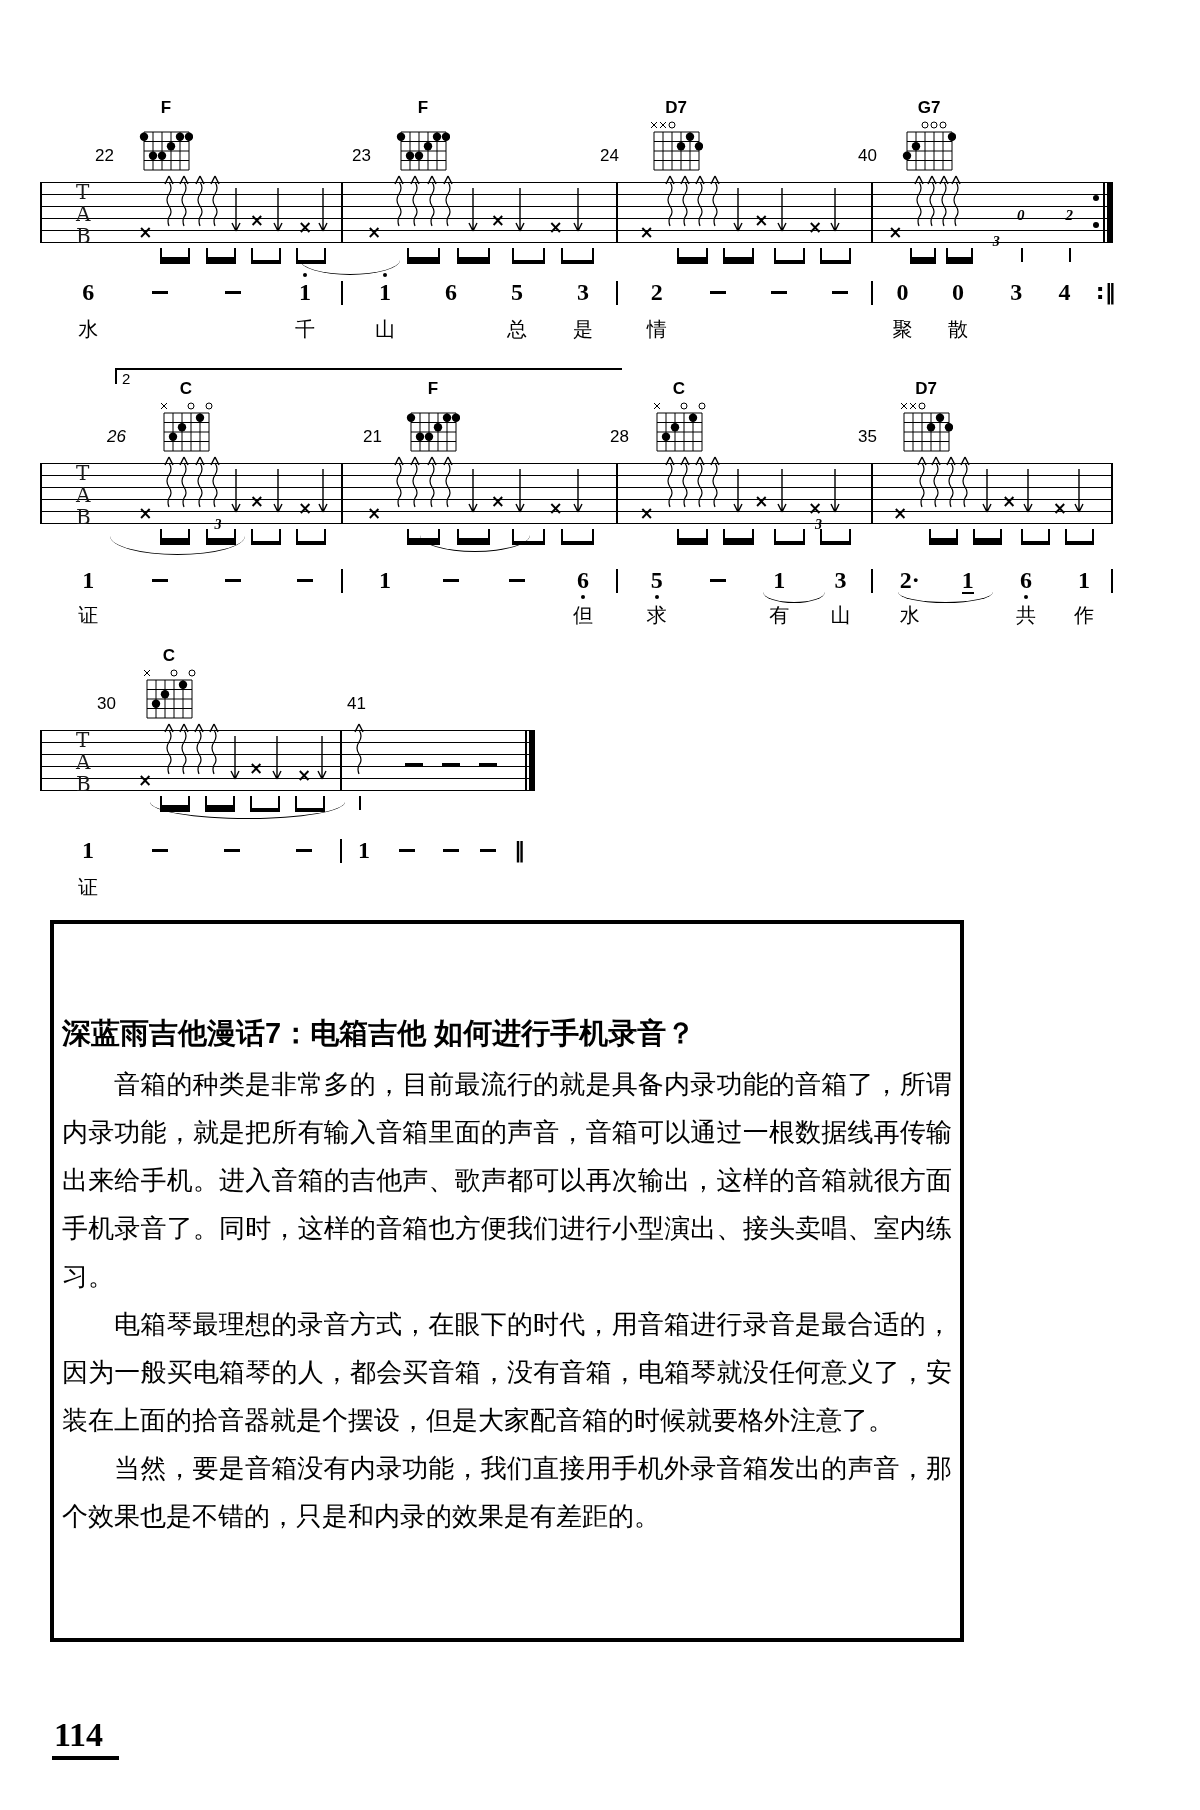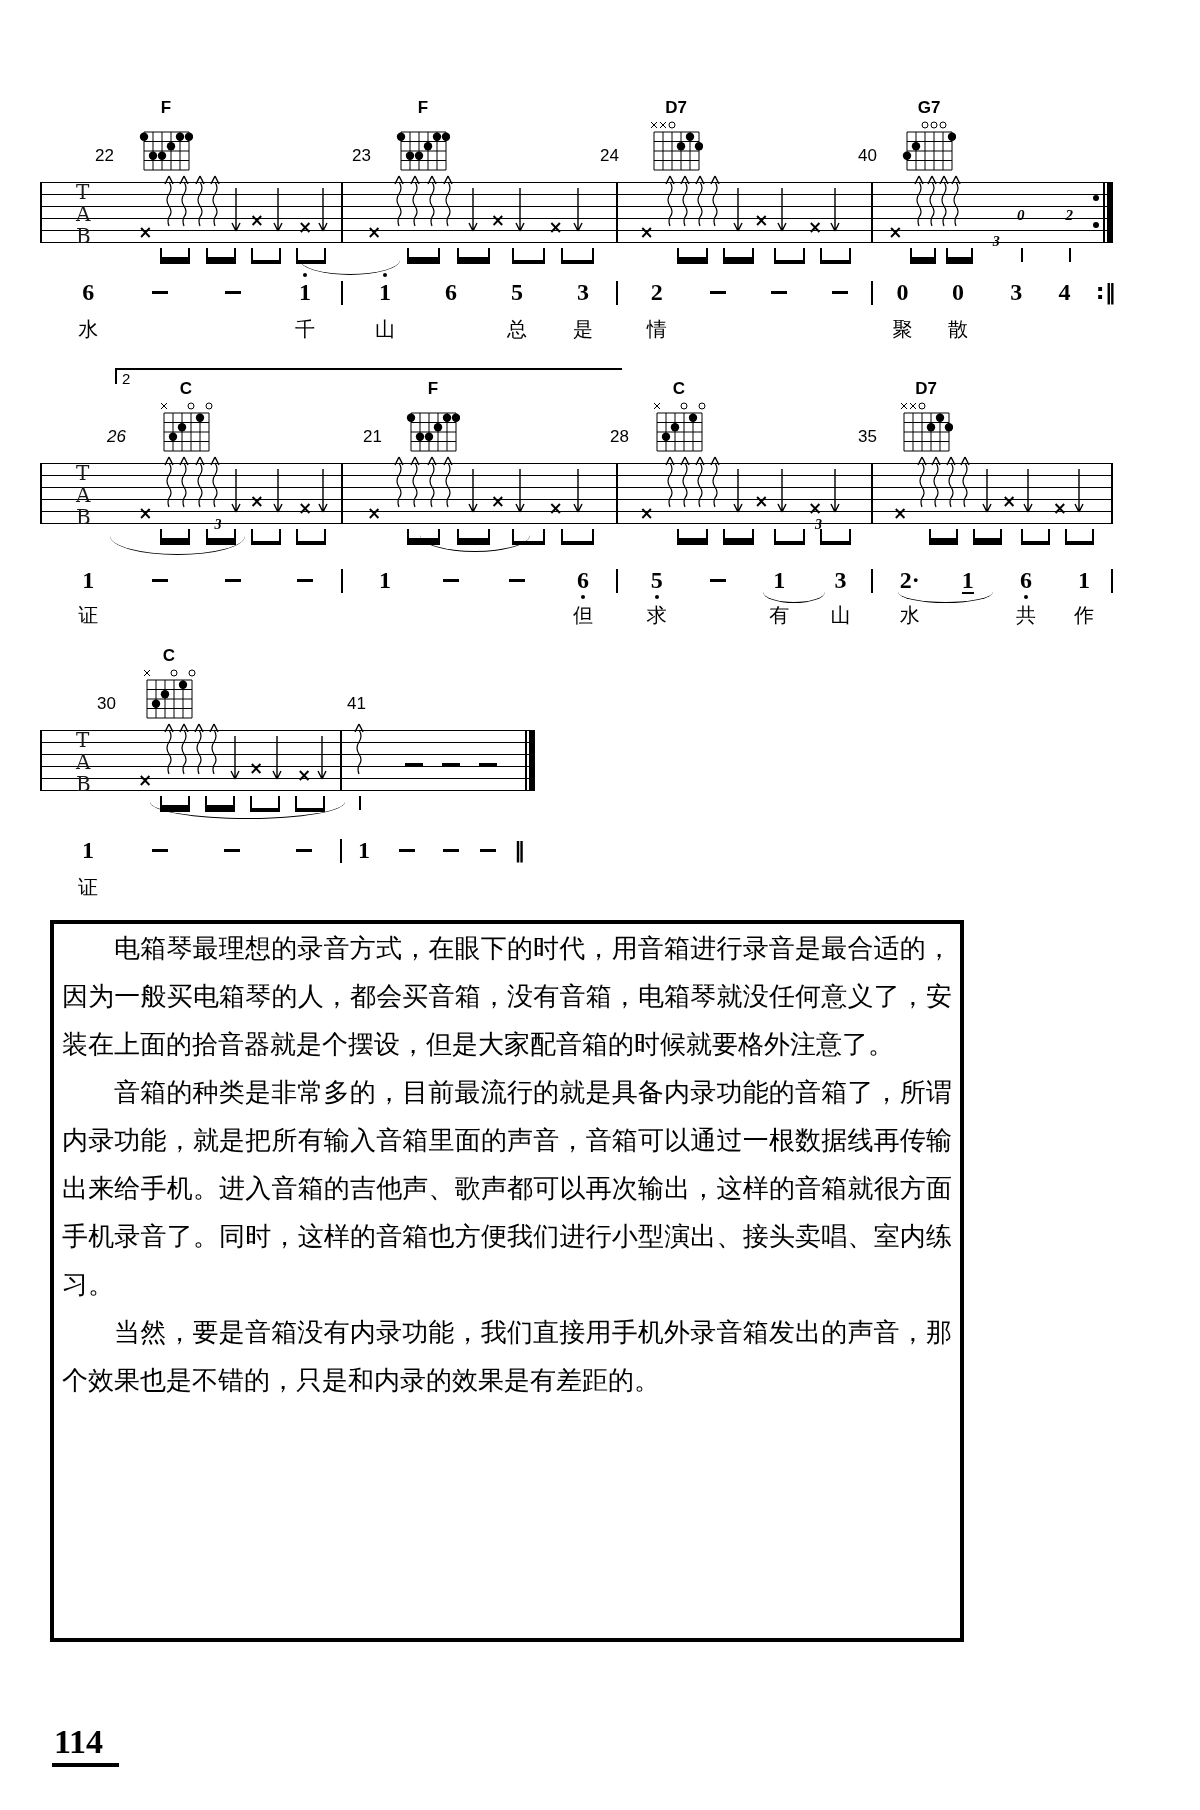--- a/index.html
+++ b/index.html
@@ -29,21 +29,21 @@
   .jn.u{border-bottom:2px solid #000;}
   .jbar{position:absolute;transform:translateX(-50%);font:bold 22px "DejaVu Sans",sans-serif;line-height:24px;}
   .jdash{position:absolute;width:16px;height:3px;background:#000;}
   .lyr{position:absolute;transform:translateX(-50%);font:20px "Liberation Serif",serif;line-height:22px;white-space:nowrap;}
   .article{position:absolute;left:50px;top:920px;width:914px;height:722px;border:4px solid #000;
            box-sizing:border-box;padding:0 8px;}
   .article h2{margin:90px 0 8px 0;font-size:29px;line-height:38px;font-weight:bold;
               font-family:"Liberation Sans",sans-serif;}
   .article p{margin:0;font-size:26px;line-height:48px;text-align:justify;text-indent:2em;}
   .pagenum{position:absolute;left:52px;top:1716px;font:bold 34px "Liberation Serif",serif;
-           border-bottom:4px solid #000;padding:0 16px 2px 2px;margin-top:7px;}
+           border-bottom:4px solid #000;padding:0 16px 2px 2px;}
   svg{display:block;}
 </style>
 </head>
 <body>
 
 <div class="page">
   <div id="score" class="abs" style="left:0;top:0;width:1200px;height:920px;">
       <div class="staffline" style="position: absolute; left: 40px; top: 182px; width: 1073px;"></div>
       <div class="staffline" style="position: absolute; left: 40px; top: 194px; width: 1073px;"></div>
       <div class="staffline" style="position: absolute; left: 40px; top: 206px; width: 1073px;"></div>
@@ -797,21 +797,22 @@
       <div class="dsh" style="position: absolute; left: 479px; top: 763px; width: 18px;"></div>
       <div class="stem" style="position: absolute; left: 358.5px; top: 796px;"></div>
       <div class="jn" style="position: absolute; left: 364.05px; top: 838px;">1</div>
       <div class="jdash" style="position: absolute; left: 398.6px; top: 849px;"></div>
       <div class="jdash" style="position: absolute; left: 443px; top: 849px;"></div>
       <div class="jdash" style="position: absolute; left: 480px; top: 849px;"></div>
       <div class="jbar" style="position: absolute; left: 519.45px; top: 838px;">‖</div>
     </div>
 
   <div class="article">
+    <h2>深蓝雨吉他漫话7：电箱吉他 如何进行手机录音？</h2>
     <div id="paras">
+        <p>音箱的种类是非常多的，目前最流行的就是具备内录功能的音箱了，所谓内录功能，就是把所有输入音箱里面的声音，音箱可以通过一根数据线再传输出来给手机。进入音箱的吉他声、歌声都可以再次输出，这样的音箱就很方面手机录音了。同时，这样的音箱也方便我们进行小型演出、接头卖唱、室内练习。</p>
         <p>电箱琴最理想的录音方式，在眼下的时代，用音箱进行录音是最合适的，因为一般买电箱琴的人，都会买音箱，没有音箱，电箱琴就没任何意义了，安装在上面的拾音器就是个摆设，但是大家配音箱的时候就要格外注意了。</p>
-        <p>音箱的种类是非常多的，目前最流行的就是具备内录功能的音箱了，所谓内录功能，就是把所有输入音箱里面的声音，音箱可以通过一根数据线再传输出来给手机。进入音箱的吉他声、歌声都可以再次输出，这样的音箱就很方面手机录音了。同时，这样的音箱也方便我们进行小型演出、接头卖唱、室内练习。</p>
         <p>当然，要是音箱没有内录功能，我们直接用手机外录音箱发出的声音，那个效果也是不错的，只是和内录的效果是有差距的。</p>
       </div>
   </div>
 
   <div class="pagenum">114</div>
 </div>
 
 </body></html>

